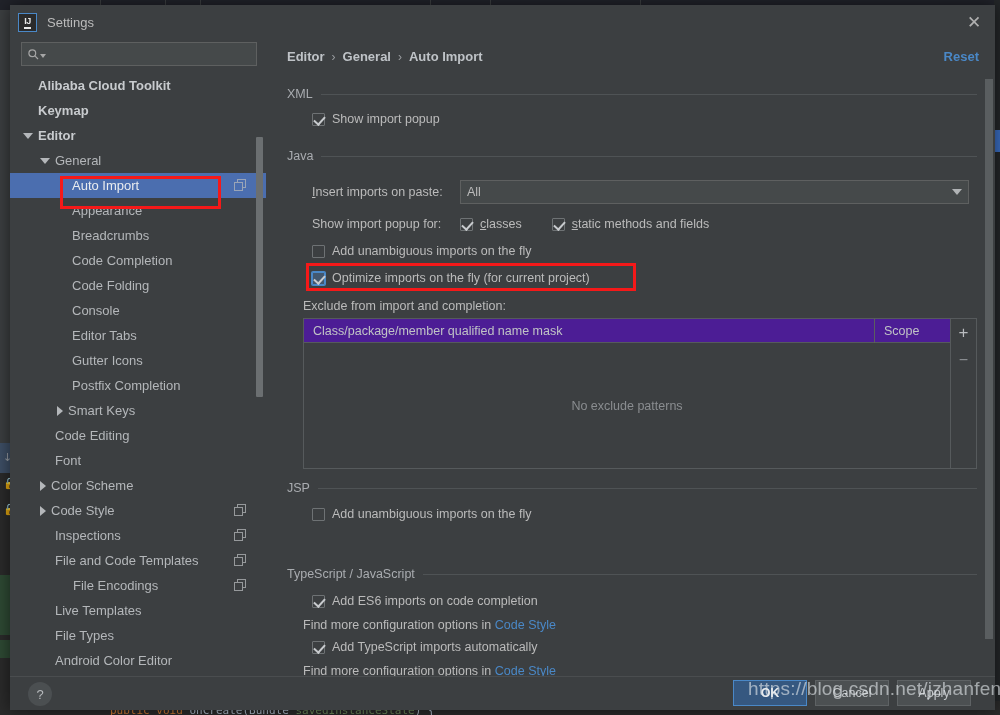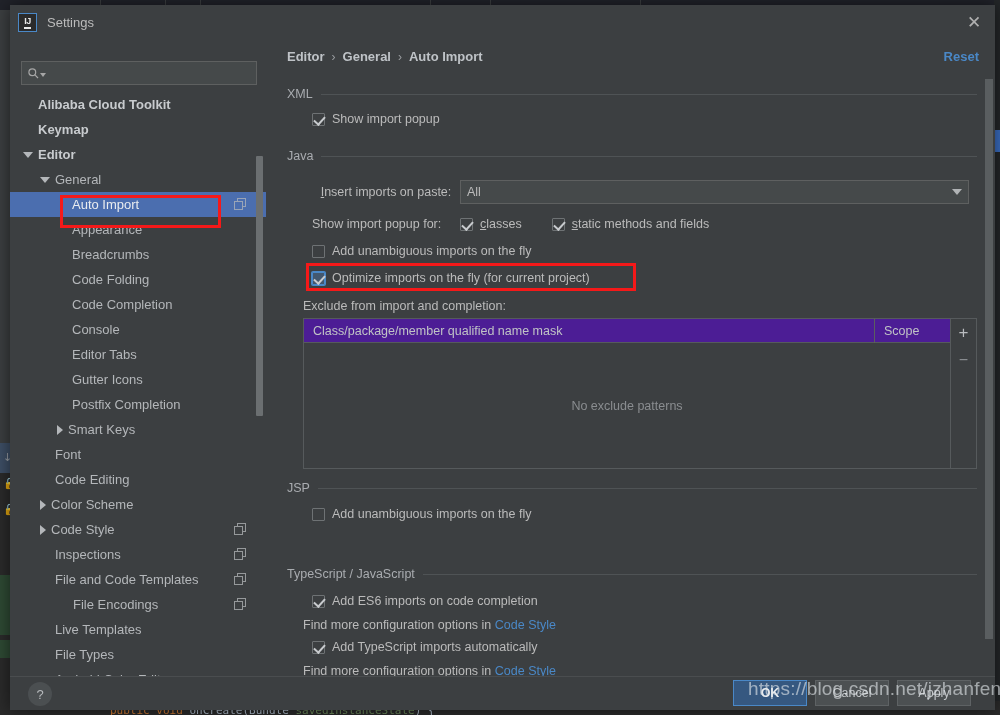--- a/index.html
+++ b/index.html
@@ -59,21 +59,21 @@
     font-size: 13px; color: #bbbbbb;
   }
   .close-btn {
     position: absolute; right: 8px; top: 5px; width: 26px; height: 24px;
     display: flex; align-items: center; justify-content: center;
     color: #b0b0b0; font-size: 17px; cursor: default;
   }
 
   
   .sidebar {
-    position: absolute; left: 0; top: 51px;
+    position: absolute; left: 0; top: 32px;
     width: 256px; height: 637px;
     background: #3c3f41;
   }
   .search-wrap { padding: 5px 9px 0 11px; }
   .search-box {
     height: 24px; background: #45494a; border: 1px solid #5e6060;
     display: flex; align-items: center; padding-left: 6px;
   }
   .search-icon { display: flex; align-items: center; color: #a6a6a6; }
   .search-icon .caret {
@@ -329,25 +329,25 @@
           <div class="tree-row" style="padding-left: 47px;">
             <span class="arrow none"></span>
             <span class="tree-label">Appearance</span>
           </div>
           <div class="tree-row" style="padding-left: 47px;">
             <span class="arrow none"></span>
             <span class="tree-label">Breadcrumbs</span>
           </div>
           <div class="tree-row" style="padding-left: 47px;">
             <span class="arrow none"></span>
+            <span class="tree-label">Code Completion</span>
+          </div>
+          <div class="tree-row" style="padding-left: 47px;">
+            <span class="arrow none"></span>
             <span class="tree-label">Code Folding</span>
-          </div>
-          <div class="tree-row" style="padding-left: 47px;">
-            <span class="arrow none"></span>
-            <span class="tree-label">Code Completion</span>
           </div>
           <div class="tree-row" style="padding-left: 47px;">
             <span class="arrow none"></span>
             <span class="tree-label">Console</span>
           </div>
           <div class="tree-row" style="padding-left: 47px;">
             <span class="arrow none"></span>
             <span class="tree-label">Editor Tabs</span>
           </div>
           <div class="tree-row" style="padding-left: 47px;">
@@ -357,25 +357,25 @@
           <div class="tree-row" style="padding-left: 47px;">
             <span class="arrow none"></span>
             <span class="tree-label">Postfix Completion</span>
           </div>
           <div class="tree-row" style="padding-left: 47px;">
             <span class="arrow right"></span>
             <span class="tree-label">Smart Keys</span>
           </div>
           <div class="tree-row" style="padding-left: 30px;">
             <span class="arrow none"></span>
+            <span class="tree-label">Code Editing</span>
+          </div>
+          <div class="tree-row" style="padding-left: 30px;">
+            <span class="arrow none"></span>
             <span class="tree-label">Font</span>
-          </div>
-          <div class="tree-row" style="padding-left: 30px;">
-            <span class="arrow none"></span>
-            <span class="tree-label">Code Editing</span>
           </div>
           <div class="tree-row" style="padding-left: 30px;">
             <span class="arrow right"></span>
             <span class="tree-label">Color Scheme</span>
           </div>
           <div class="tree-row" style="padding-left: 30px;">
             <span class="arrow right"></span>
             <span class="tree-label">Code Style</span>
             <span class="copy-icon">
               <i class="back"></i>
@@ -448,21 +448,21 @@
           <span class="cb checked"></span>
           <span class="cb-label">Show import popup</span>
         </div>
 
         <div class="section-head" style="position:absolute; left:0; top:72px; right:0;">
           <span>Java</span>
           <span class="rule"></span>
         </div>
 
         <div class="row" style="position:absolute; left:36px; top:103px; width:665px;">
-          <span style="width:148px;text-align:center;">
+          <span style="width:148px;">
             <span class="mn">I</span><span>nsert imports on paste:</span>
           </span>
           <span class="combo" style="width:247px; width:calc(100% - 156px);">
             <span class="val">All</span>
             <span class="arrow-d"></span>
           </span>
         </div>
 
         <div class="row" style="position:absolute; left:36px; top:140px;">
           <span style="width:148px;">Show import popup for:</span>

